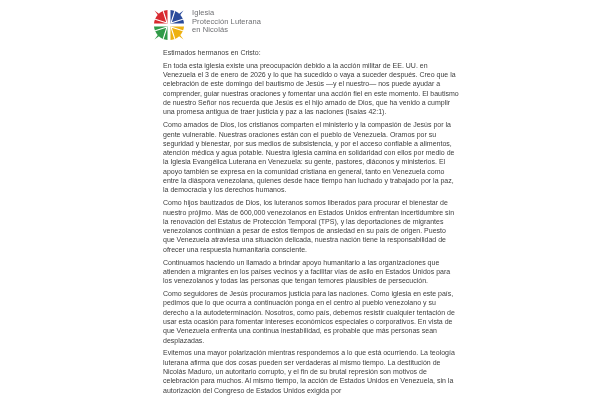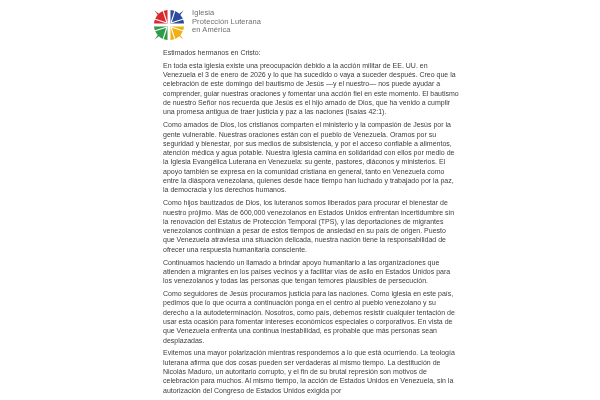--- a/index.html
+++ b/index.html
@@ -79,21 +79,21 @@
           <path d="M 4,-4 L 27.7,-11.5 M 4,-4 L 11.5,-27.7"></path>
           <path transform="rotate(90)" d="M 4,-4 L 27.7,-11.5 M 4,-4 L 11.5,-27.7"></path>
           <path transform="rotate(180)" d="M 4,-4 L 27.7,-11.5 M 4,-4 L 11.5,-27.7"></path>
           <path transform="rotate(270)" d="M 4,-4 L 27.7,-11.5 M 4,-4 L 11.5,-27.7"></path>
         </g>
       </g>
     </svg>
     <div class="org-name">
       <div>Iglesia</div>
       <div>Protección Luterana</div>
-      <div>en América</div>
+      <div>en Nicolás</div>
     </div>
   </div>
 
   <div class="letter-body">
     <p>Estimados hermanos en Cristo:</p>
     <p>En toda esta iglesia existe una preocupación debido a la acción militar de EE. UU. en Venezuela el 3 de enero de 2026 y lo que ha sucedido o vaya a suceder después. Creo que la celebración de este domingo del bautismo de Jesús —y el nuestro— nos puede ayudar a comprender, guiar nuestras oraciones y fomentar una acción fiel en este momento. El bautismo de nuestro Señor nos recuerda que Jesús es el hijo amado de Dios, que ha venido a cumplir una promesa antigua de traer justicia y paz a las naciones (Isaías 42:1).</p>
     <p>Como amados de Dios, los cristianos comparten el ministerio y la compasión de Jesús por la gente vulnerable. Nuestras oraciones están con el pueblo de Venezuela. Oramos por su seguridad y bienestar, por sus medios de subsistencia, y por el acceso confiable a alimentos, atención médica y agua potable. Nuestra iglesia camina en solidaridad con ellos por medio de la Iglesia Evangélica Luterana en Venezuela: su gente, pastores, diáconos y ministerios. El apoyo también se expresa en la comunidad cristiana en general, tanto en Venezuela como entre la diáspora venezolana, quienes desde hace tiempo han luchado y trabajado por la paz, la democracia y los derechos humanos.</p>
     <p>Como hijos bautizados de Dios, los luteranos somos liberados para procurar el bienestar de nuestro prójimo. Más de 600,000 venezolanos en Estados Unidos enfrentan incertidumbre sin la renovación del Estatus de Protección Temporal (TPS), y las deportaciones de migrantes venezolanos continúan a pesar de estos tiempos de ansiedad en su país de origen. Puesto que Venezuela atraviesa una situación delicada, nuestra nación tiene la responsabilidad de ofrecer una respuesta humanitaria consciente.</p>
     <p>Continuamos haciendo un llamado a brindar apoyo humanitario a las organizaciones que atienden a migrantes en los países vecinos y a facilitar vías de asilo en Estados Unidos para los venezolanos y todas las personas que tengan temores plausibles de persecución.</p>
     <p>Como seguidores de Jesús procuramos justicia para las naciones. Como iglesia en este país, pedimos que lo que ocurra a continuación ponga en el centro al pueblo venezolano y su derecho a la autodeterminación. Nosotros, como país, debemos resistir cualquier tentación de usar esta ocasión para fomentar intereses económicos especiales o corporativos. En vista de que Venezuela enfrenta una continua inestabilidad, es probable que más personas sean desplazadas.</p>

